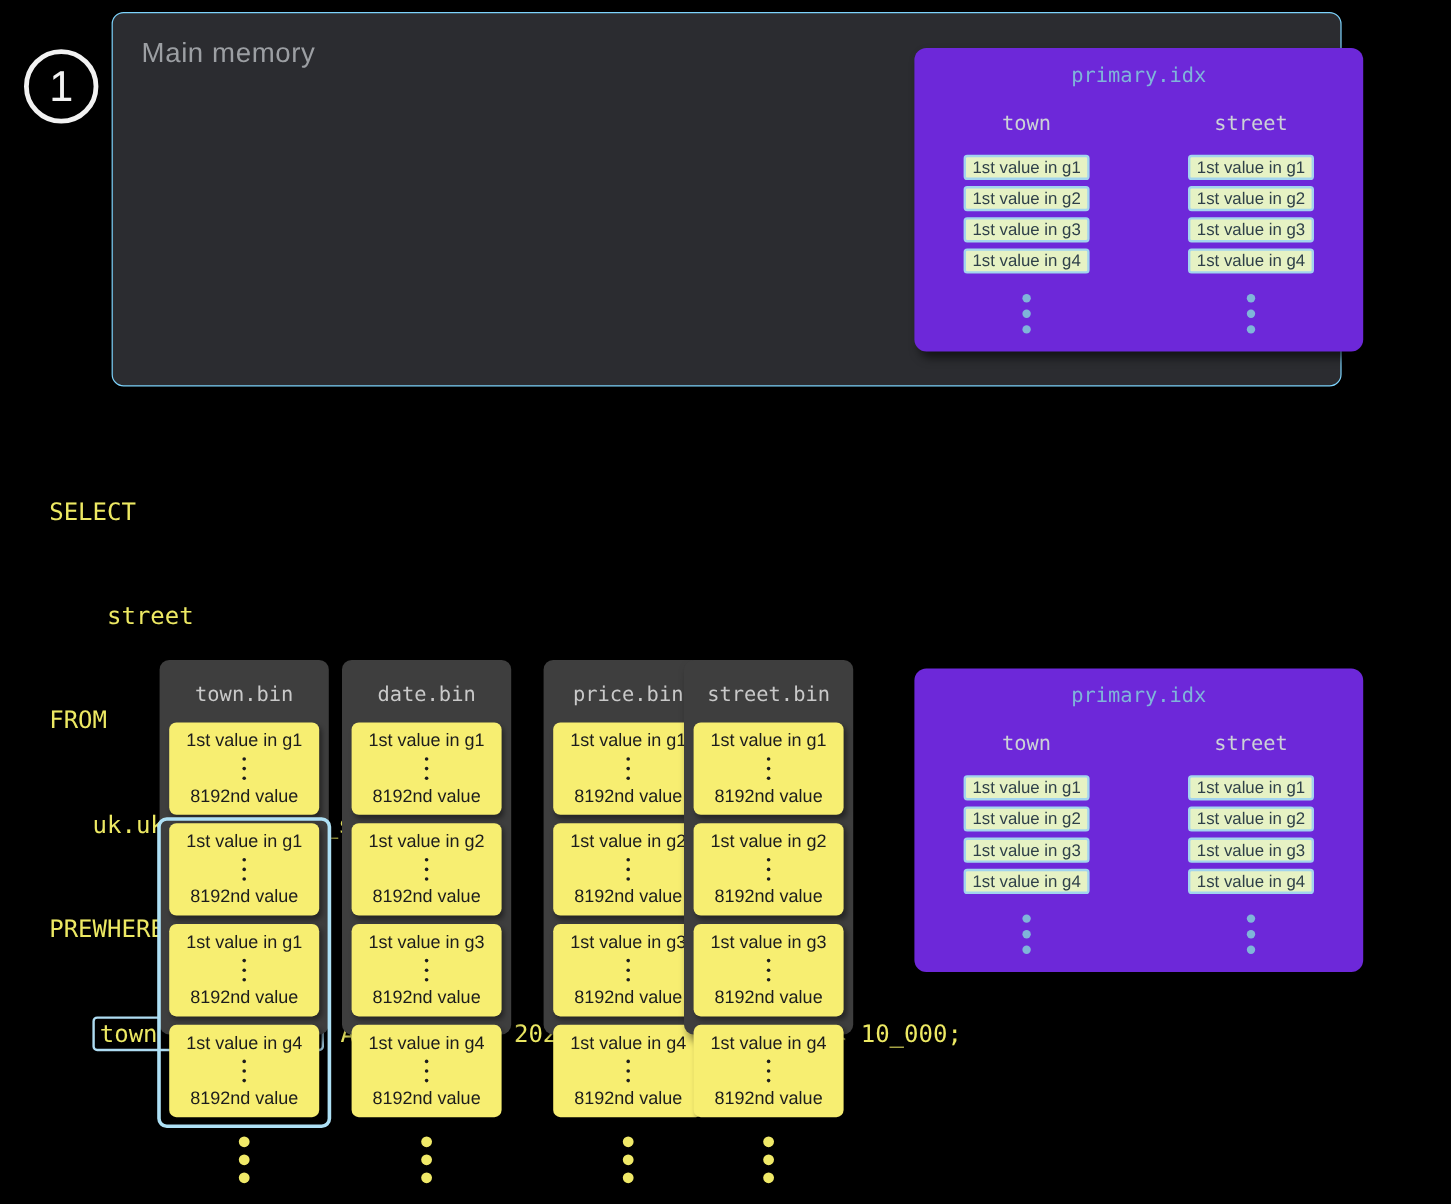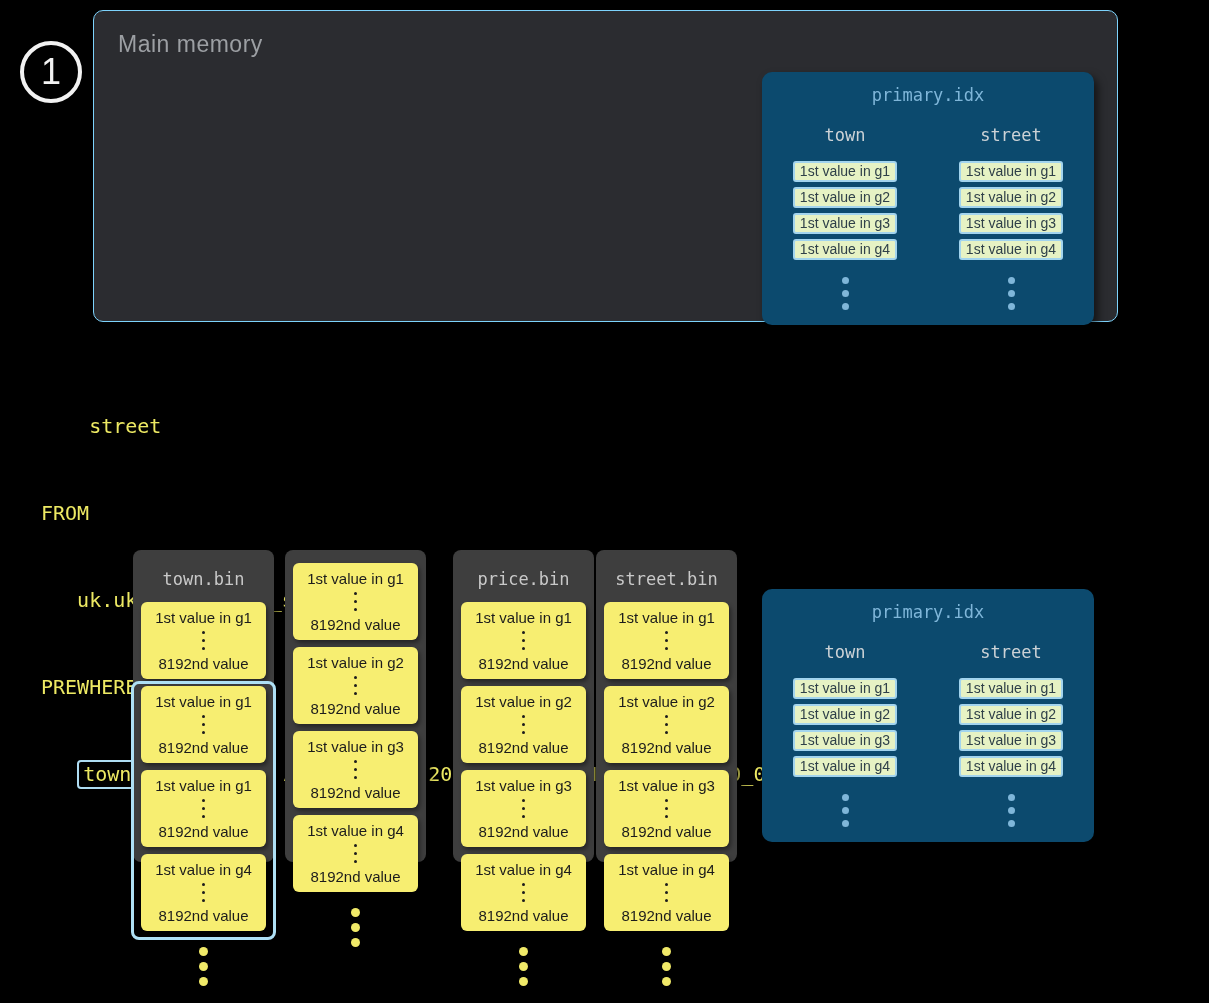--- a/index.html
+++ b/index.html
@@ -25,24 +25,23 @@
     background:#2b2c30;border:1px solid #7dd3fc;border-radius:10px;
     box-sizing:border-box;
   }
   .main-memory-label{
     position:absolute;left:24px;top:20px;
     color:#9c9fa3;font-size:23px;letter-spacing:.5px;
   }
 
   
   .idx-panel{
-    position:absolute;width:332px;height:253px;
-    background:#0c4a6e;border-radius:10px;
+    position:absolute;width:374px;height:253px;
+    background:#6d28d9;border-radius:10px;
     box-shadow:4px 5px 8px rgba(0,0,0,.55);
-    margin-top:32px;
   }
   .idx-panel.top{left:668px;top:29px;}
   .idx-panel.bottom{left:762px;top:557px;}
   .idx-title{
     text-align:center;color:#7fb6d9;font-size:17px;padding-top:13px;
   }
   .idx-cols{display:flex;margin-top:20px;}
   .idx-col{flex:1;display:flex;flex-direction:column;align-items:center;}
   .idx-col-header{color:#ccd2d6;font-size:17px;margin-bottom:16px;}
   .idx-chip{
@@ -69,21 +68,21 @@
   
   .bin-col{
     position:absolute;top:550px;width:141px;height:312px;
     background:#3e3e3e;border-radius:8px;
     box-shadow:4px 5px 7px rgba(0,0,0,.5);
     box-sizing:border-box;
   }
   .bin-col.c0{left:133px;}
   .bin-col.c1{left:285px;}
   .bin-col.c2{left:437px;margin-left:16px;}
-  .bin-col.c3{left:596px;}
+  .bin-col.c3{left:570px;}
   .bin-title{
     text-align:center;color:#c9c9c9;font-size:17px;padding-top:19px;
   }
   .granules{display:flex;flex-direction:column;align-items:center;gap:7px;margin-top:13px;}
   .granule{
     width:125px;height:77px;background:#f7ee71;border-radius:6px;
     color:#1c1c1c;font-size:15px;
     display:flex;flex-direction:column;align-items:center;justify-content:space-between;
     padding:7px 0;box-sizing:border-box;
     box-shadow:2px 3px 4px rgba(0,0,0,.4);
@@ -134,20 +133,21 @@
             <span class="dot-blue"></span>
             <span class="dot-blue"></span>
             <span class="dot-blue"></span>
           </div>
       </div>
     </div>
   </div>
 </div>
 
 <div class="sql mono">
+  <div class="sql-line">SELECT</div>
   <div class="sql-line">    street</div>
   <div class="sql-line">FROM</div>
   <div class="sql-line">   uk.uk_price_paid_simple</div>
   <div class="sql-line">PREWHERE</div>
   <div class="sql-line"><span>   </span><span class="cond-box">town = 'LONDON'</span><span> AND date &gt; '2024-12-31' AND price &lt; 10_000;</span></div>
 </div>
 
 <div class="bin-col c0">
   <div class="bin-title mono">town.bin</div>
   <div class="granules">
@@ -190,20 +190,21 @@
   </div>
   <div class="dots-yellow">
       <span class="dot-yellow"></span>
       <span class="dot-yellow"></span>
       <span class="dot-yellow"></span>
     </div>
   <div class="highlight-frame"></div>
 </div>
 
 <div class="bin-col c1">
+  <div class="bin-title mono">date.bin</div>
   <div class="granules">
     <div class="granule">
       <div>1st value in g1</div>
       <div class="gdots">
           <span class="gdot"></span>
           <span class="gdot"></span>
           <span class="gdot"></span>
         </div>
       <div>8192nd value</div>
     </div>

